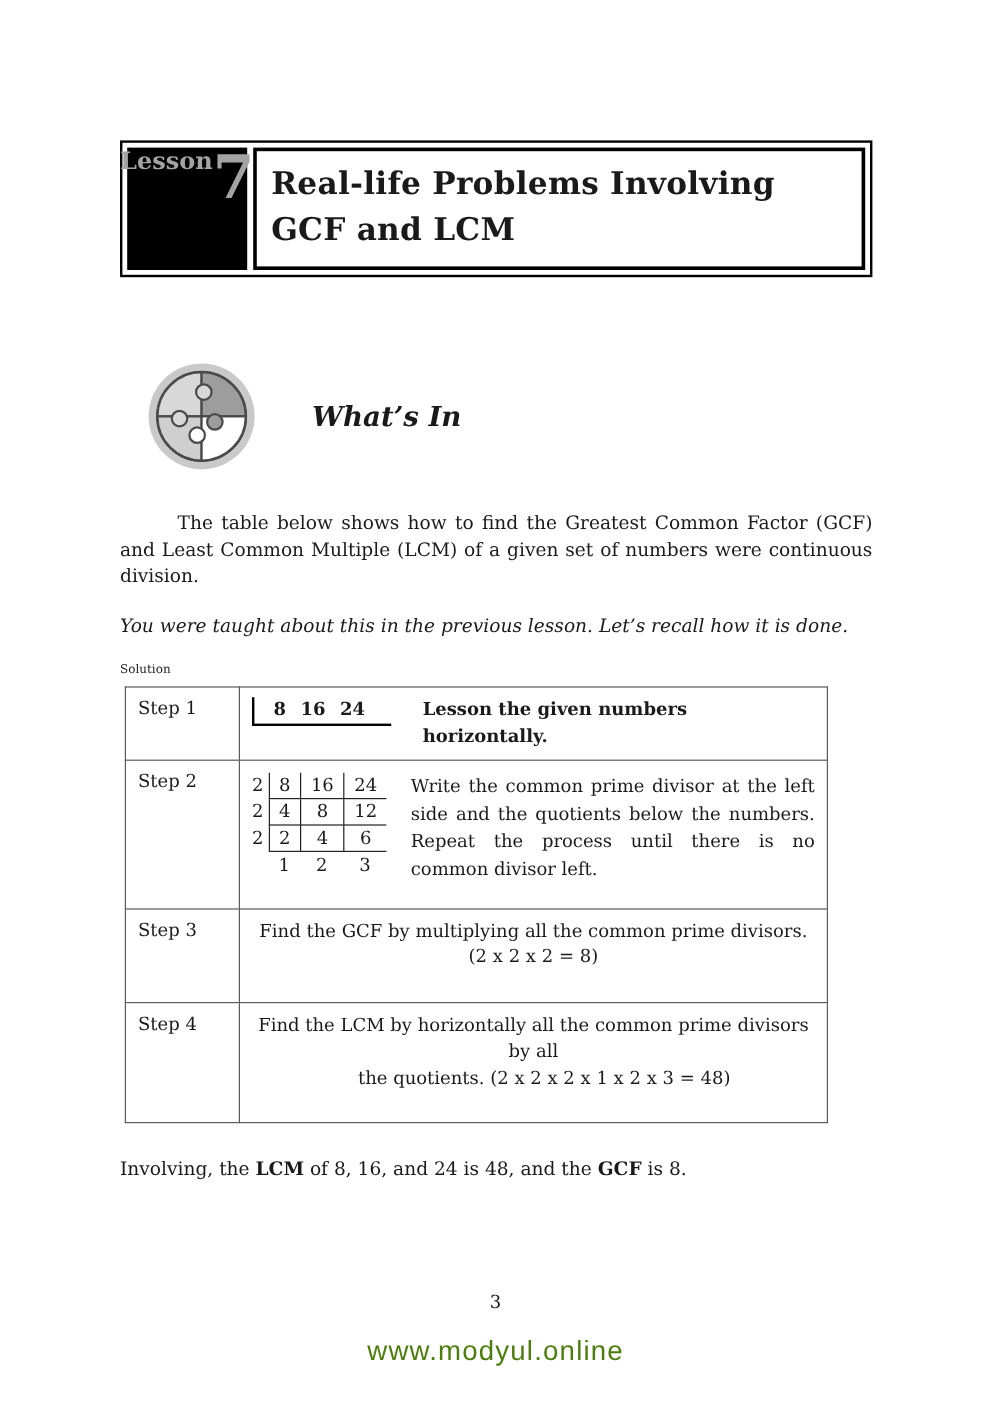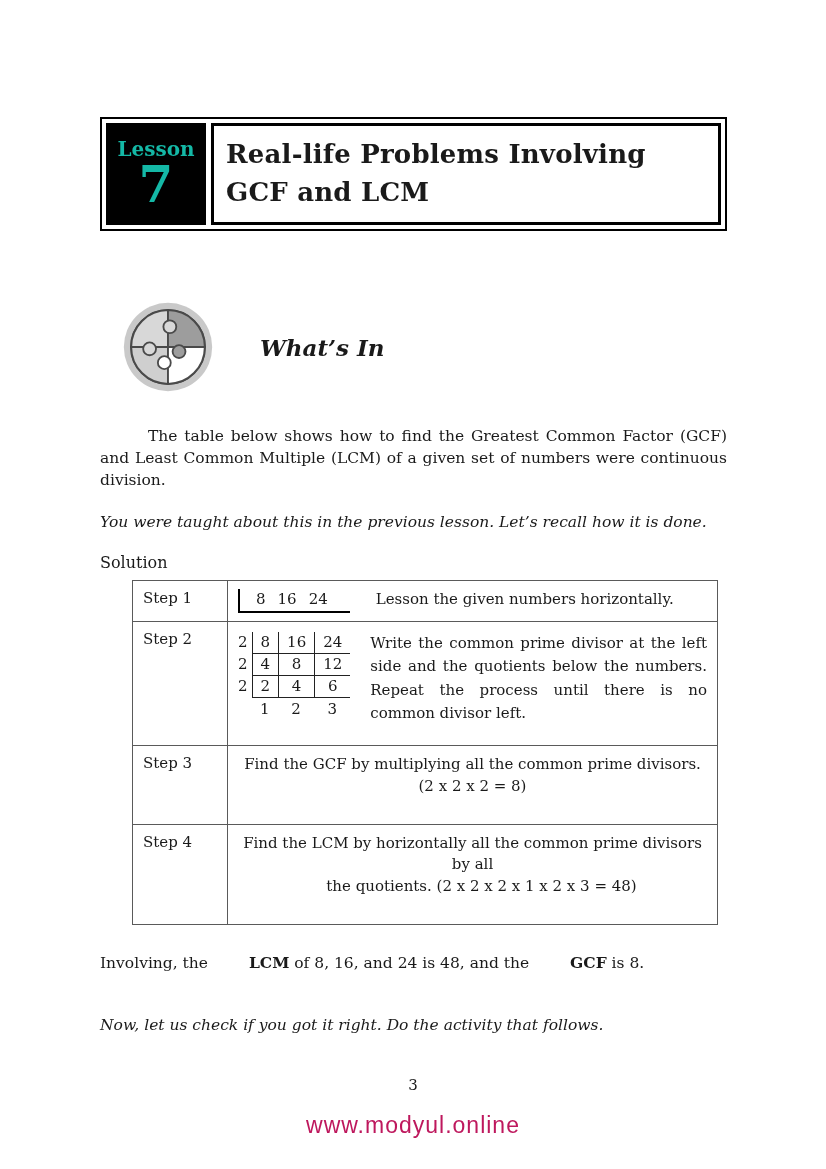--- a/index.html
+++ b/index.html
@@ -16,24 +16,24 @@
 
   
   .lesson-header {
     border: 2px solid #000;
     padding: 4px;
     display: flex;
     gap: 5px;
     height: 114px;
   }
   .lesson-box {
-    background: #000; color: #14b8a6;
+    background: #000; color: #a3a3a3;
     width: 100px; flex: 0 0 100px;
     text-align: center;
-    display: flex; flex-direction: column; justify-content: center;
+    display: flex; justify-content: center;
   }
   .lesson-label { font-weight: bold; font-size: 20px; line-height: 1.1; }
   .lesson-number { font-weight: bold; font-size: 50px; line-height: 1.0; }
   .title-box {
     flex: 1;
     border: 3px solid #000;
     background: #fff;
     padding: 5px 12px;
     display: flex; flex-direction: column; justify-content: center;
   }
@@ -50,37 +50,37 @@
   .whats-in-heading { font-weight: bold; font-style: italic; font-size: 23px; margin-left: 12px; }
 
   
   .para {
     margin: 0;
     font-size: 15.5px; line-height: 1.42;
     text-align: justify;
     text-indent: 48px;
   }
   .italic-note { margin: 22px 0 16px 0; font-style: italic; font-size: 15.5px; }
-  .solution-label { margin-top: 22px; margin-bottom: 8px; font-size: 16px; }
+  .solution-label { margin-top: 22px; margin-bottom: 8px; font-size: 10px; }
 
   
   table.steps {
     border-collapse: collapse;
-    margin-left: 32px;
+    margin-left: 4px;
     width: 586px;
     font-size: 15px;
     padding-left: 16px;
   }
   table.steps td {
     border: 1px solid #5a5a5a;
     vertical-align: top;
     padding: 8px 10px;
   }
   td.step-col { width: 95px; }
-  .row1-flex { display: flex; align-items: flex-start; gap: 26px; }
+  .row1-flex { display: flex; align-items: flex-start; gap: 26px; font-weight: bold; }
   .bracket {
     display: inline-block;
     border-left: 2px solid #000;
     border-bottom: 2px solid #000;
     padding: 1px 16px 3px 10px;
     white-space: nowrap;
   }
   .bracket span { margin: 0 6px; }
 
   .row2-flex { display: flex; align-items: flex-start; gap: 20px; padding-bottom: 12px; }
@@ -99,33 +99,33 @@
   .divgrid .nb { border-bottom: 1.5px solid #222; }
   .divgrid .q { padding: 2px 8px; text-align: center; }
   .step2-desc { flex: 1; text-align: justify; line-height: 1.55; margin-top: 2px; }
 
   .desc-line { line-height: 1.45; }
   .desc-indent { padding-left: 18px; }
   .pad-bottom-lg { padding-bottom: 26px !important; text-align: center; }
 
   
   .conclusion { margin: 28px 0 0 0; font-size: 15.5px; }
-  .conclusion b { font-weight: bold; margin-left: 36px; }
+  .conclusion b { font-weight: bold; }
   .closing-note { margin: 44px 0 0 0; font-style: italic; font-size: 15.5px; }
 
   
   .page-number {
     position: absolute; left: 0; right: 0; top: 1076px;
     text-align: center; font-size: 15px; color: #1a1a1a;
   }
   .watermark {
     position: absolute; left: 0; right: 0; top: 1112px;
     text-align: center;
     font-family: "Liberation Sans", sans-serif;
-    font-size: 23px; color: #be185d; letter-spacing: 1px;
+    font-size: 23px; color: #4d7c0f; letter-spacing: 1px;
   }
 </style>
 </head>
 <body>
 
 <div class="page">
   <div class="content">
 
     <div class="lesson-header">
       <div class="lesson-box">
@@ -213,18 +213,17 @@
         <td class="pad-bottom-lg">
           <div class="desc-line">Find the LCM by horizontally all the common prime divisors by all</div>
           <div class="desc-line desc-indent">the quotients. (2 x 2 x 2 x 1 x 2 x 3 = 48)</div>
         </td>
       </tr>
     </tbody>
       </table>
 
     <p class="conclusion"><span>Involving, the </span><b>LCM</b><span> of 8, 16, and 24 is 48, and the </span><b>GCF</b><span> is 8.</span></p>
 
-    <p class="closing-note">Now, let us check if you got it right. Do the activity that follows.</p>
   </div>
 
   <div class="page-number">3</div>
   <div class="watermark">www.modyul.online</div>
 </div>
 
 </body></html>

